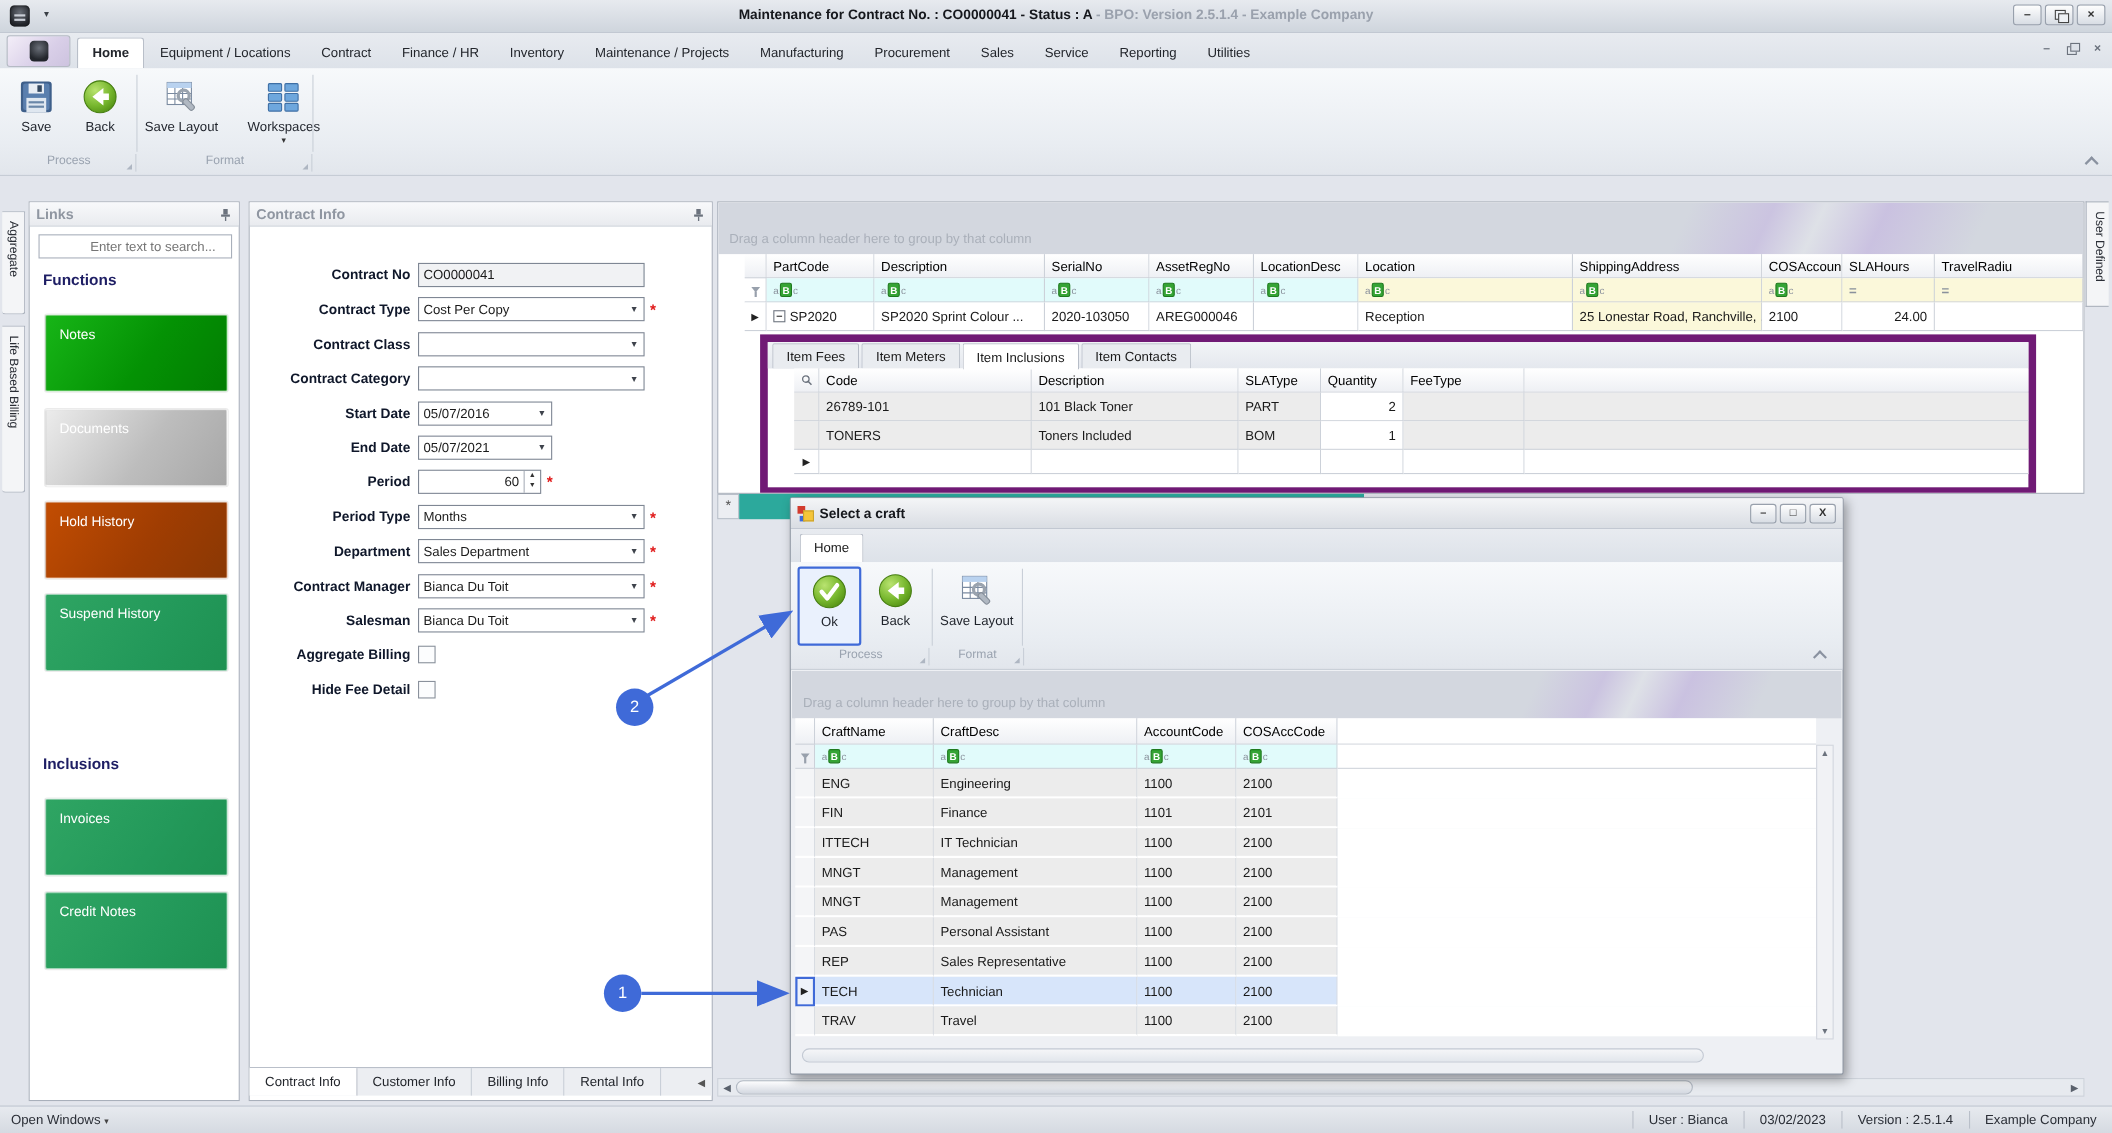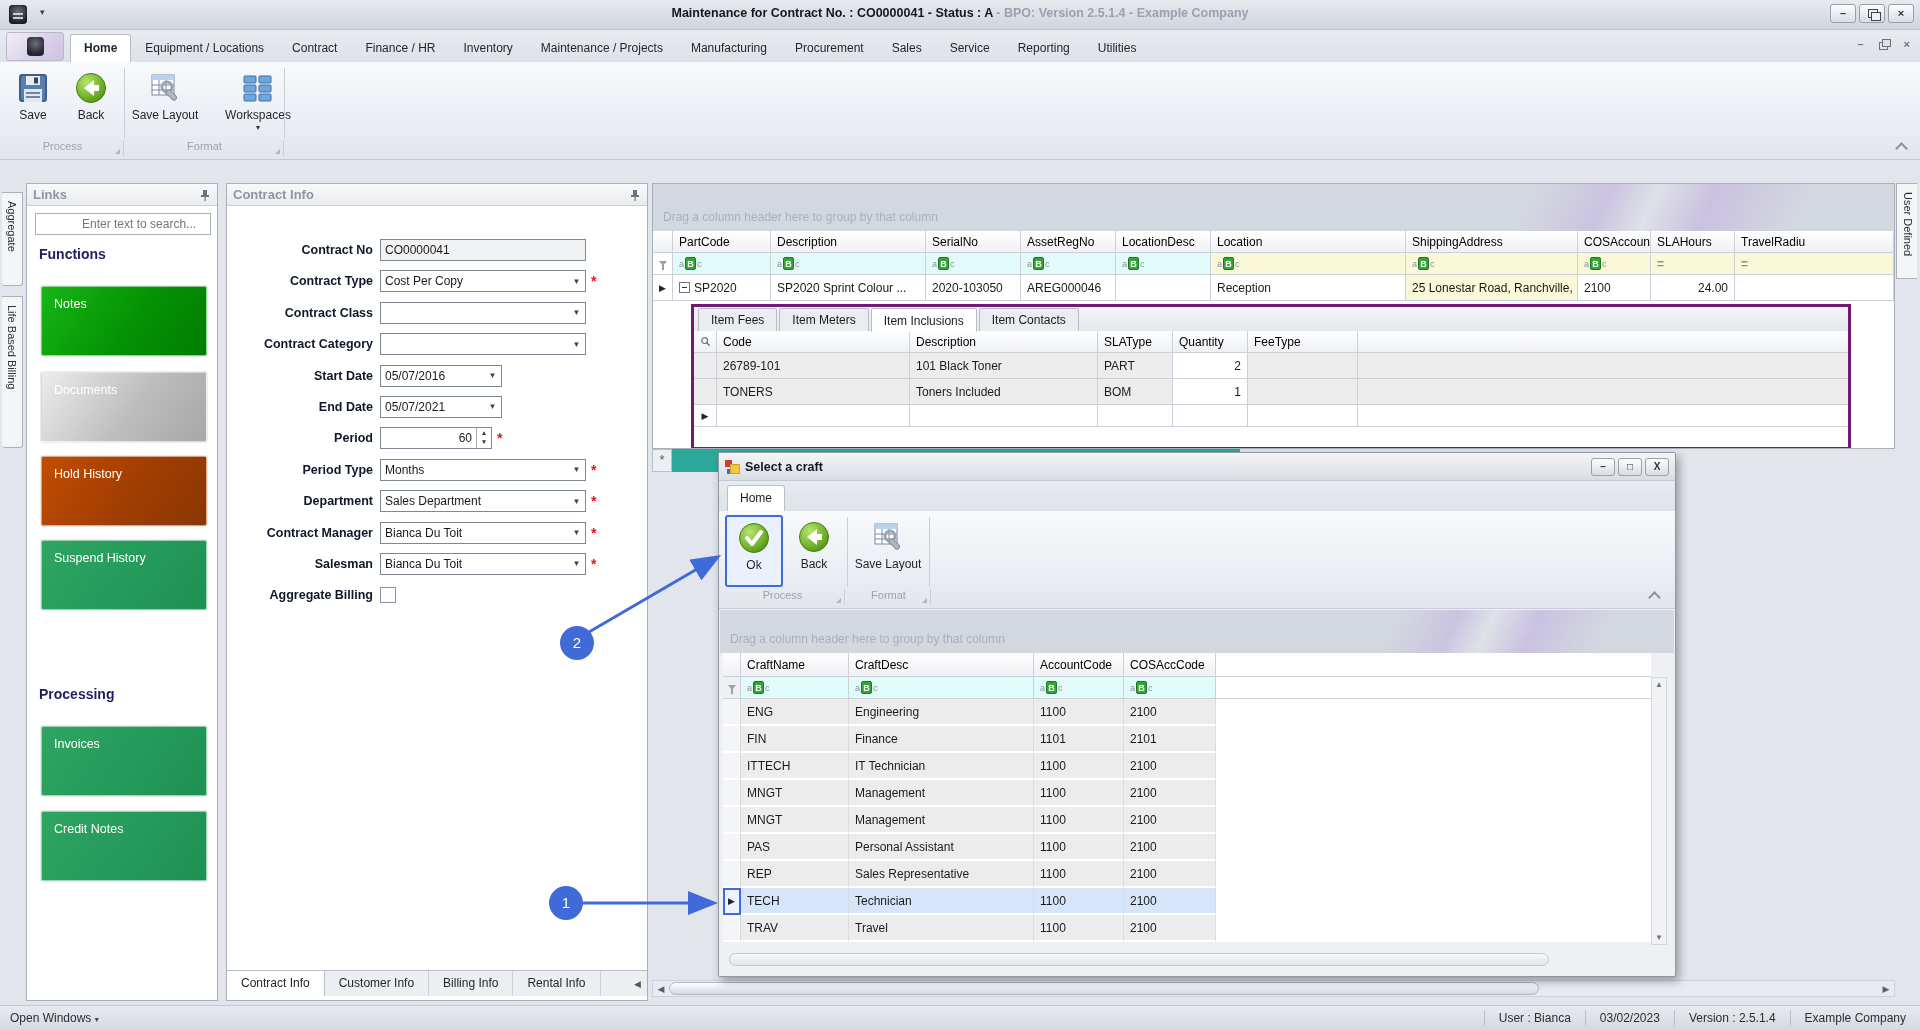--- a/index.html
+++ b/index.html
@@ -128,28 +128,28 @@
   .fcell .abc-ic,.fcell .eq-ic{display:none;}
   .fcell.abc .abc-ic{display:inline-flex;}
   .fcell.eq .eq-ic{display:inline-block;}
   .funnel{width:0;height:0;border-left:4px solid transparent;border-right:4px solid transparent;border-top:5px solid #98a0ac;position:relative;}
   .funnel::after{content:"";position:absolute;left:-1px;top:-1px;width:2px;height:5px;background:#98a0ac;}
   .ind{justify-content:center;padding:0 2px;}
   .exp-box{width:11px;height:11px;border:1px solid #6f7680;position:relative;margin-right:4px;flex:none;background:#fff;}
   .exp-box::after{content:"";position:absolute;left:2px;top:4px;width:5px;height:1px;background:#333;}
 
   
-  .main-grid .grow{grid-template-columns:20px 98px 155px 95px 95px 95px 195px 172px 73px 84px minmax(0,1fr);}
+  .main-grid .grow{grid-template-columns:20px 98px 155px 95px 95px 95px 195px 172px 73px 84px minmax(0,1fr);padding-left:24px;}
   .main-grid .ghead .gcell{height:22px;}
   .mrow .gcell{height:26px;background:#fff;}
   .mrow .ship{background:#fbf8da;}
   .mrow .num{justify-content:flex-end;}
 
   
-  .detail{position:absolute;left:38px;top:120px;width:1160px;height:146px;background:#fff;border:3px solid #701a75;}
+  .detail{position:absolute;left:38px;top:120px;width:1160px;height:146px;background:#fff;border:7px solid #701a75;}
   .dtabs{display:flex;height:24px;background:linear-gradient(#f2f4f7,#e4e8ee);padding-left:4px;align-items:flex-end;}
   .dtab{padding:4px 12px;font-size:12px;border:1px solid #b7bdc7;border-bottom:none;background:#e9ecf0;margin-right:2px;border-radius:2px 2px 0 0;}
   .dtab.active{background:#fff;position:relative;top:1px;padding-top:5px;font-weight:normal;}
   .incl .grow{grid-template-columns:23px 193px 188px 75px 75px 110px minmax(0,1fr);}
   .incl .ghead .gcell{height:22px;}
   .irow .gcell{height:26px;background:#ececec;}
   .irow .qty{background:#fff;justify-content:flex-end;}
   .irow.newrow .gcell{background:#fff;height:22px;}
   .mag{width:11px;height:11px;flex:none;}
 
@@ -340,21 +340,21 @@
         <line x1="7.6" y1="7.6" x2="11" y2="11" stroke="#5a616c" stroke-width="1.6"></line>
       </svg>
     </div>
     <div class="sideheading" style="top:62px;">Functions</div>
     <div>
       <div class="sbtn fnbtn green-bright" style="top: 102px;">Notes</div>
         <div class="sbtn fnbtn silver" style="top: 188px;">Documents</div>
         <div class="sbtn fnbtn orange" style="top: 272px;">Hold History</div>
         <div class="sbtn fnbtn sea-green" style="top: 356px;">Suspend History</div>
     </div>
-    <div class="sideheading" style="top:502px;">Processing</div>
+    <div class="sideheading" style="top:502px;">Inclusions</div>
     <div>
       <div class="sbtn prbtn sea-green" style="top: 542px;">Invoices</div>
         <div class="sbtn prbtn sea-green" style="top: 627px;">Credit Notes</div>
     </div>
   </div>
 
   <div class="panel" style="left:226px;top:23px;width:422px;height:818px;">
     <div class="phead">
       <span class="pt">Contract Info</span>
       <svg class="pin" viewBox="0 0 12 12">
@@ -488,20 +488,26 @@
           <span class="fstar">*</span>
         </div>
 
         <div class="frow checkbox">
           <label class="flabel">Aggregate Billing</label>
 
           <span class="fcb"></span>
           <span class="fstar">*</span>
         </div>
 
+        <div class="frow checkbox">
+          <label class="flabel">Hide Fee Detail</label>
+
+          <span class="fcb"></span>
+          <span class="fstar">*</span>
+        </div>
 
     </div>
     <div class="btabs">
       <div style="display:flex;">
         <div class="btab active">Contract Info</div>
           <div class="btab">Customer Info</div>
           <div class="btab">Billing Info</div>
           <div class="btab">Rental Info</div>
       </div>
       <span class="btab-arrow">◀</span>

